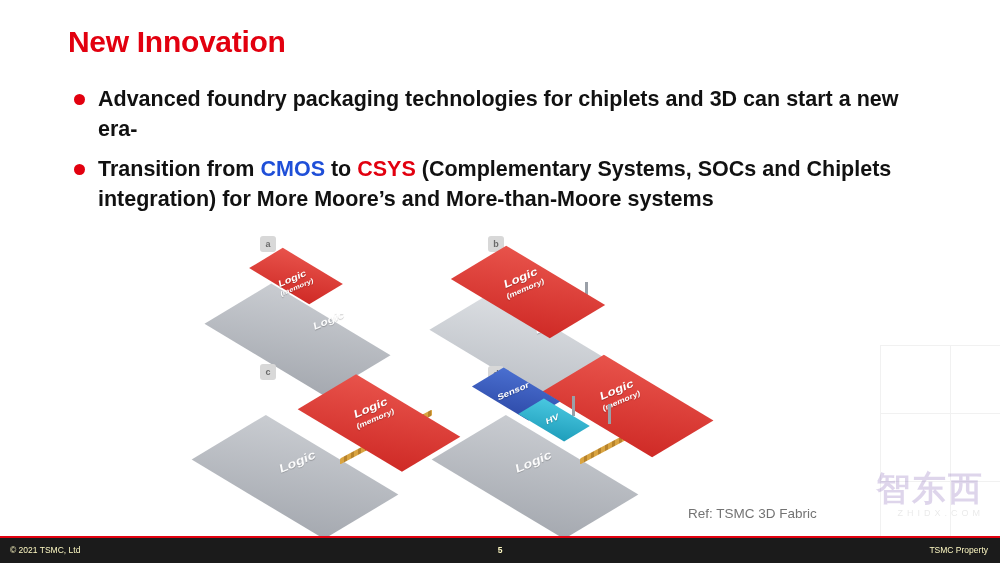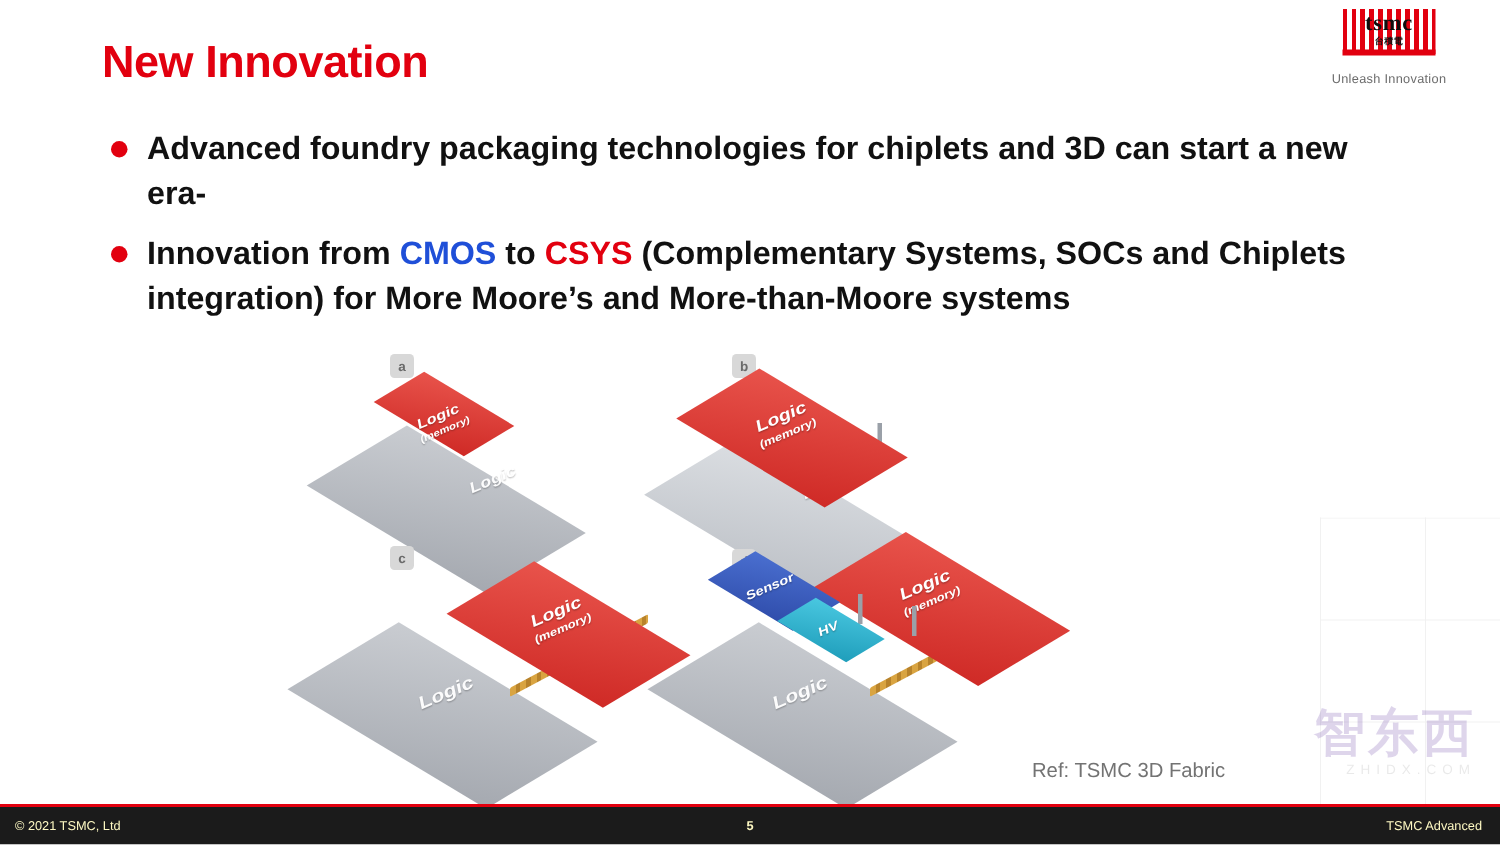--- a/index.html
+++ b/index.html
@@ -81,43 +81,34 @@
   .footer{position:absolute;left:0;bottom:0;width:100%;height:25px;background:#1b1b1b;color:#fef9c3;}
   .f-left{position:absolute;left:10px;top:7px;font-size:8.5px;}
   .f-mid{position:absolute;left:0;top:7px;width:100%;text-align:center;font-size:8.5px;font-weight:bold;}
   .f-right{position:absolute;right:12px;top:7px;font-size:8.5px;}
 </style>
 </head>
 <body>
 
 <div class="slide">
 
-  <div class="logo-wrap">
-    <div class="logo-mark">
-      <div class="logo-bars"></div>
-      <div class="logo-word">tsmc</div>
-      <div class="logo-sub">台積電</div>
-      <div class="logo-bar-bottom"></div>
-    </div>
-    <div class="logo-tag">Unleash Innovation</div>
-  </div>
 
   <div class="title">New Innovation</div>
 
   <div class="bullets">
     <div class="bullet">
       <span class="dot"></span>
       <div class="btext">
         <span>Advanced foundry packaging technologies for chiplets and 3D can start a new era-</span>
       </div>
     </div>
     <div class="bullet">
       <span class="dot"></span>
       <div class="btext">
-        <span>Innovation from </span><span class="cmos">CMOS</span><span> to </span><span class="csys">CSYS</span><span> (Complementary Systems, SOCs and Chiplets integration) for More Moore’s and More-than-Moore systems</span>
+        <span>Transition from </span><span class="cmos">CMOS</span><span> to </span><span class="csys">CSYS</span><span> (Complementary Systems, SOCs and Chiplets integration) for More Moore’s and More-than-Moore systems</span>
       </div>
     </div>
   </div>
 
   <div class="grid-bg" style="position:absolute;left:880px;top:345px;width:150px;height:200px;"></div>
 
   <div class="figure">
 
     <div class="quad" style="left:0px;top:0px;width:250px;height:130px;">
       <div class="badge" style="left:50px;top:8px;">a</div>
@@ -190,16 +181,16 @@
 
   <div class="wm">
     <div class="wm-txt">智东西</div>
     <div class="wm-sub">ZHIDX.COM</div>
   </div>
 
   <div class="rule"></div>
   <div class="footer">
     <div class="f-left">© 2021 TSMC, Ltd</div>
     <div class="f-mid">5</div>
-    <div class="f-right">TSMC Advanced</div>
+    <div class="f-right">TSMC Property</div>
   </div>
 
 </div>
 
 </body></html>

